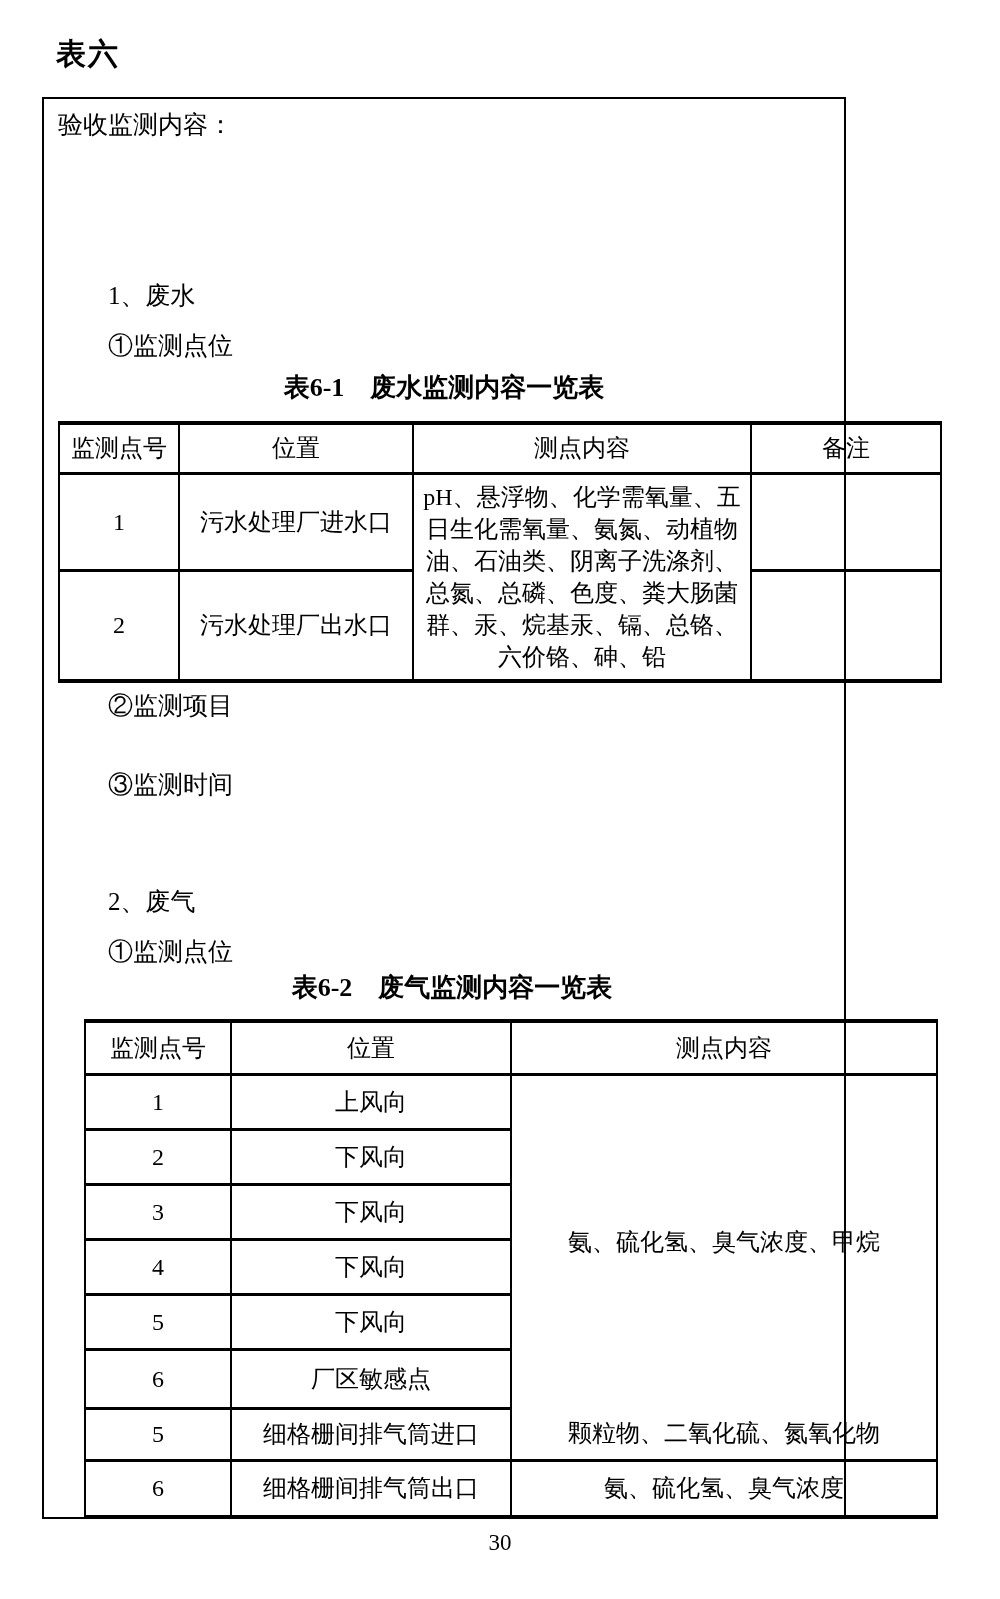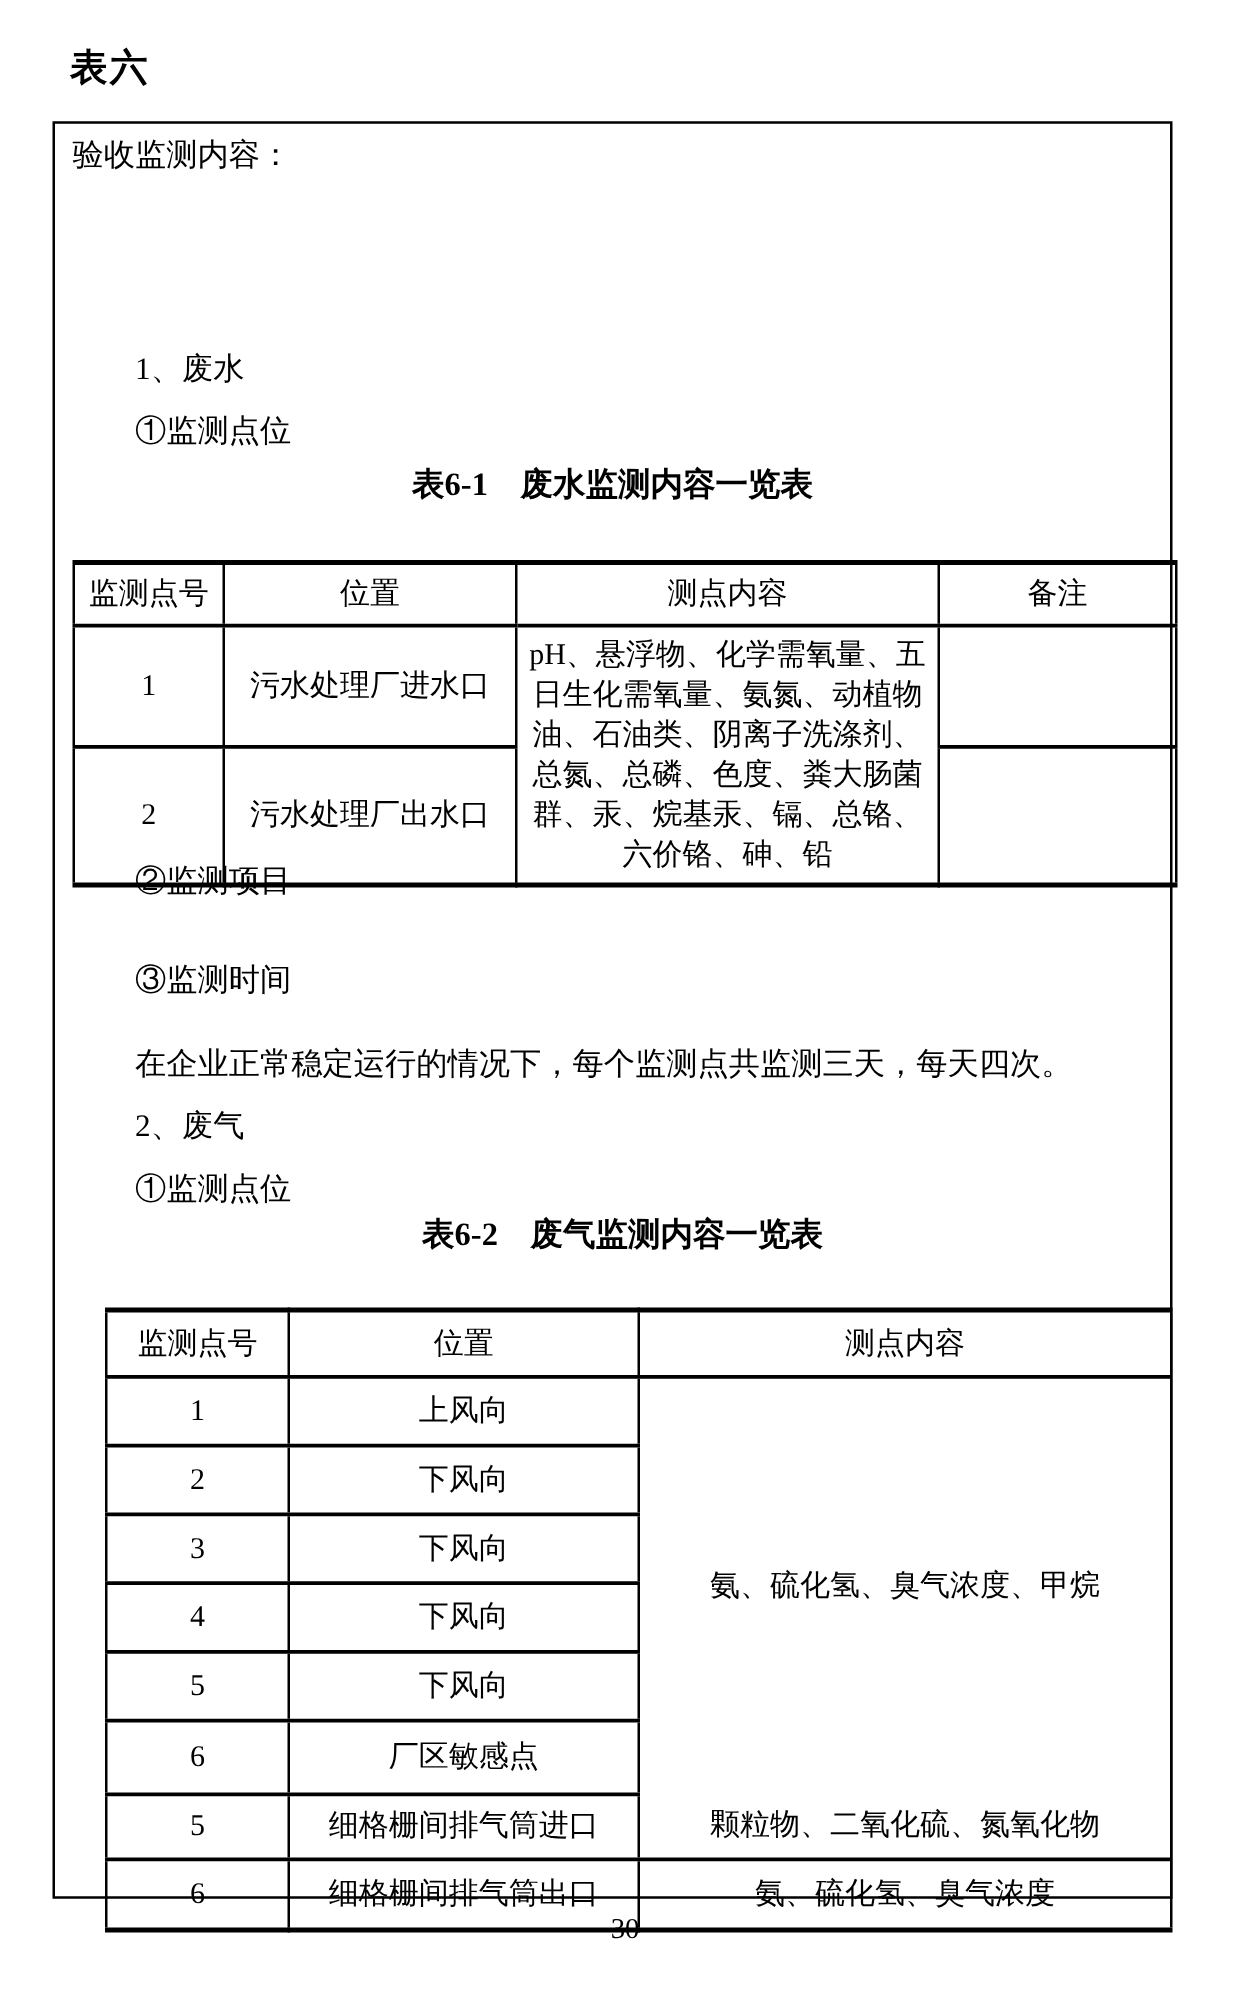--- a/index.html
+++ b/index.html
@@ -20,21 +20,21 @@
     left: 56px;
     top: 34px;
     font-size: 30px;
     font-weight: bold;
     letter-spacing: 2px;
   }
   .content-frame {
     position: absolute;
     left: 42px;
     top: 97px;
-    width: 896px;
+    width: 804px;
     height: 1422px;
     border: 2px solid #000;
     box-sizing: border-box;
   }
   .abs { position: absolute; }
   .tline {
     font-size: 25px;
     line-height: 36px;
     white-space: nowrap;
   }
@@ -66,21 +66,20 @@
     right: 0;
     text-align: center;
     font-size: 26px;
     font-weight: bold;
     line-height: 36px;
   }
   table.doc-table {
     border-collapse: collapse;
     table-layout: fixed;
     position: absolute;
-    margin-top: 27px;
   }
   table.doc-table td, table.doc-table th {
     padding: 0;
     text-align: center;
     vertical-align: middle;
     font-size: 24px;
     font-weight: normal;
     line-height: 32px;
     overflow: hidden;
   }
@@ -150,21 +149,20 @@
     <tr style="height:102px">
       <td class="v">2</td>
       <td class="v">污水处理厂出水口</td>
       <td></td>
     </tr>
   </tbody>
     </table>
 
   <div class="abs tline indent2 sec-item">②监测项目</div>
   <div class="abs tline indent2 sec-time">③监测时间</div>
-  <div class="abs tline indent2 sec-time-txt">在企业正常稳定运行的情况下，每个监测点共监测三天，每天四次。</div>
 
   <div class="abs tline indent2 sec-gas">2、废气</div>
   <div class="abs tline indent2 sec-gas-pt">①监测点位</div>
 
   <div class="abs table-caption cap2">表6-2　废气监测内容一览表</div>
 
   <table id="table2" class="doc-table">
     <colgroup>
       <col style="width:146px">
         <col style="width:280px">

